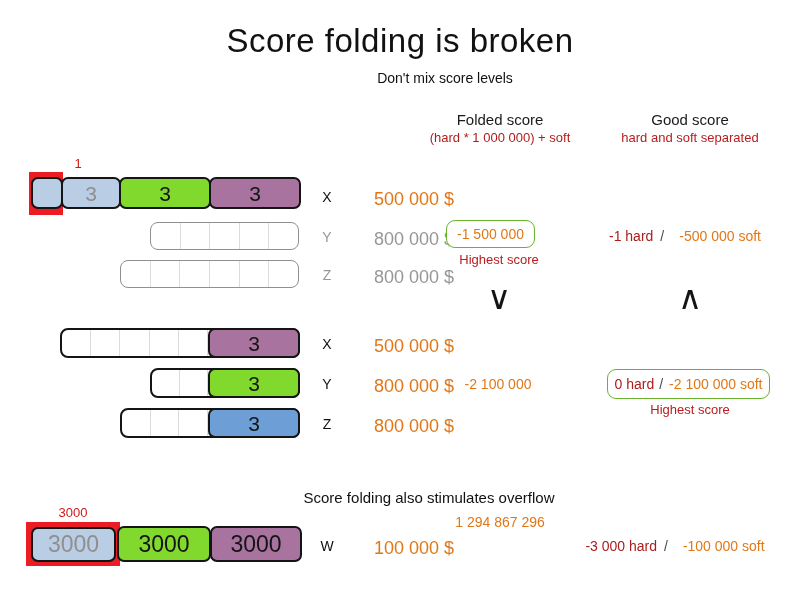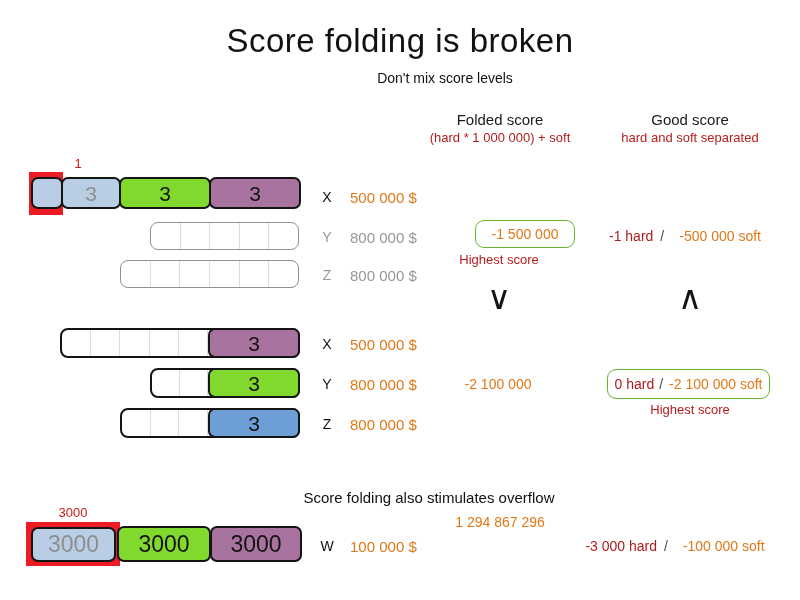--- a/index.html
+++ b/index.html
@@ -41,21 +41,21 @@
         display:flex;box-sizing:border-box;}
   .bar2 .cell{flex:1;border-right:1px solid #dcdcdc;}
   .bar2 .seg-in{flex:none;margin:-2px -2px -2px auto;width:92px;
         border:2px solid #141414;border-radius:7px;box-sizing:border-box;
         display:flex;align-items:center;justify-content:center;}
 
   .highlight-red{position:absolute;background:#ec1c24;}
   .marker-lbl{font-size:13px;color:#d01818;}
 
   .rowlbl{font-size:14px;width:22px;text-align:center;}
-  .money{font-size:15px;white-space:nowrap;}
+  .money{font-size:18px;white-space:nowrap;margin-left:24px;}
   .folded-val{font-size:14px;text-align:center;white-space:nowrap;}
 
   .score-box{position:absolute;border:1.5px solid #6ab32e;border-radius:9px;
              display:flex;align-items:center;justify-content:center;
              box-sizing:border-box;font-size:14px;white-space:nowrap;background:#fff;}
   .note{font-size:13px;}
 
   .good-line{position:absolute;display:flex;align-items:center;justify-content:center;
              font-size:14px;white-space:nowrap;}
   .good-line .slash{margin:0 15px 0 7px;}
@@ -94,21 +94,21 @@
 
   <div class="bar-empty" style="left:150px;top:222px;width:149px;height:28px;">
     <div class="cell"></div>
     <div class="cell"></div>
     <div class="cell"></div>
     <div class="cell"></div>
     <div class="cell"></div>
   </div>
   <div class="abs rowlbl gray-txt" style="left:316px;top:229px;">Y</div>
   <div class="abs money gray-txt" style="left:350px;top:229px;">800 000 $</div>
-  <div class="score-box" style="left:475px;top:220px;width:100px;height:28px;">
+  <div class="score-box" style="left:446px;top:220px;width:89px;height:28px;">
     <span class="orange-txt">-1 500 000</span>
   </div>
   <div class="abs ctr note green-txt" style="left:439px;top:252px;width:120px;">Highest score</div>
   <div class="good-line" style="left:595px;top:228px;width:180px;">
     <span class="dark-red-txt">-1 hard</span>
     <span class="slash">/</span>
     <span class="orange-txt">-500 000 soft</span>
   </div>
 
   <div class="bar-empty" style="left:120px;top:260px;width:179px;height:28px;">

